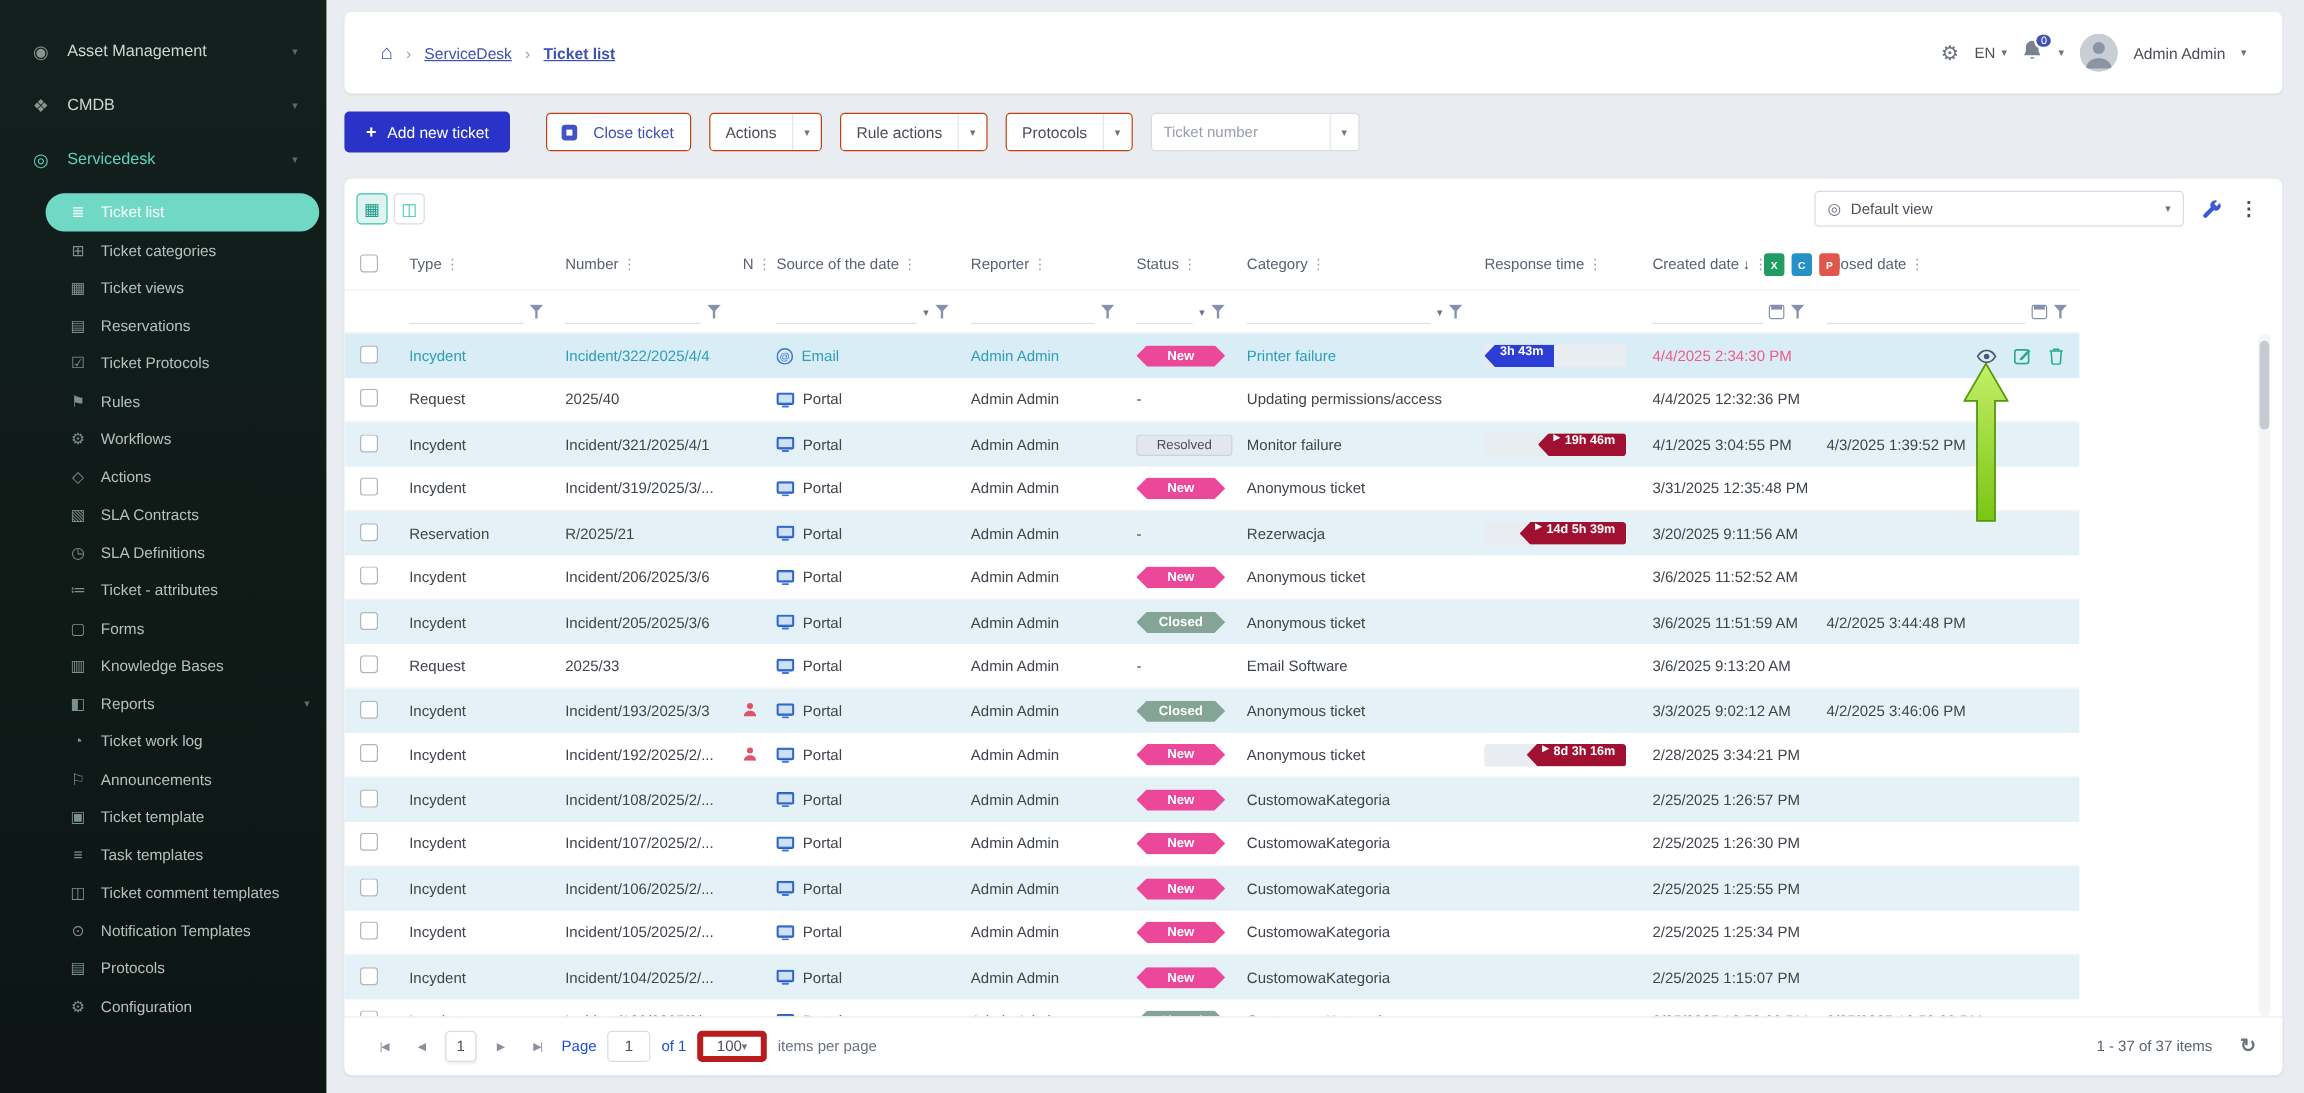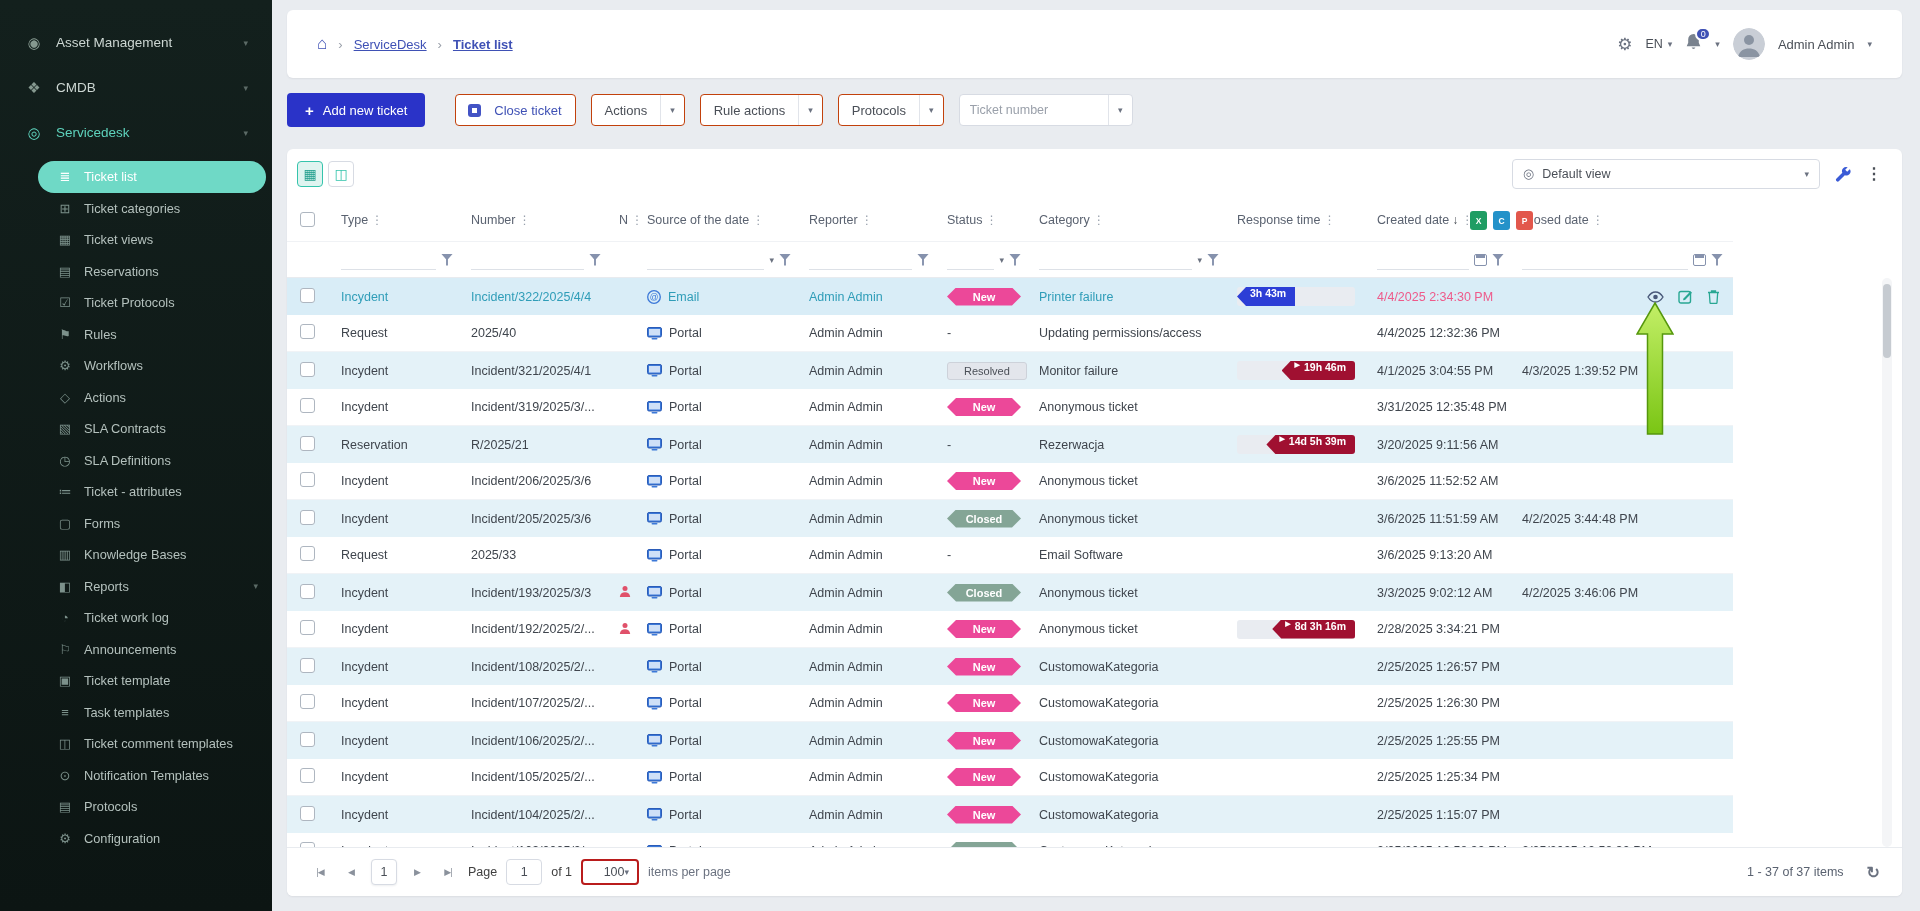--- a/index.html
+++ b/index.html
@@ -107,24 +107,24 @@
 .rt-play{font-size:7px}
 .row-actions{position:absolute;right:13px;top:0;height:100%;display:flex;align-items:center;gap:14px}
 .aicon{display:inline-flex}
 
 .vscroll{position:absolute;right:10px;top:129px;bottom:49px;width:10px;background:#f4f5f7;border-radius:5px}
 .vthumb{position:absolute;top:6px;left:1px;width:8px;height:74px;background:#c6cbd1;border-radius:4px}
 
 .pagebar{position:absolute;left:0;right:0;bottom:0;height:49px;background:#fff;border-top:1px solid #e8ebef;display:flex;align-items:center;padding:0 22px;gap:9px}
 .pgbtn{color:#8a919c;font-size:9px;width:22px;height:24px;display:inline-flex;align-items:center;justify-content:center;letter-spacing:-1px}
 .pgchip{width:26px;height:26px;background:#fff;border:1px solid #d7dbe3;border-radius:4px;display:inline-flex;align-items:center;justify-content:center;font-size:12.5px;color:#4a4f57;box-shadow:0 1px 2px rgba(25,35,60,.08)}
-.pgtext{font-size:12.5px;color:#404040}
+.pgtext{font-size:12.5px;color:#1d4ed8}
 .pgtext.muted{color:#6b7280}
 .pginput{width:36px;height:26px;border:1px solid #d7dbe3;border-radius:4px;text-align:center;font-size:12.5px;color:#4a4f57;outline:none;font-family:inherit}
-.pselect{width:58px;height:26px;border:2px solid #b91c1c;border-radius:4px;display:inline-flex;align-items:center;justify-content:flex-end;padding:0 8px;font-size:12.5px;color:#4a4f57}
+.pselect{width:58px;height:26px;border:5px solid #b91c1c;border-radius:4px;display:inline-flex;align-items:center;justify-content:center;padding:0 8px;font-size:12.5px;color:#4a4f57}
 .pgrange{margin-left:auto;font-size:12.5px;color:#5a6270}
 .refresh{color:#6b7280;font-size:16px;font-weight:bold;margin-left:14px}
 
 .annotation-arrow{position:absolute;left:1636px;top:302px;z-index:30}
 </style>
 </head>
 <body>
 
 <div id="app" data-interactable="false">
 

